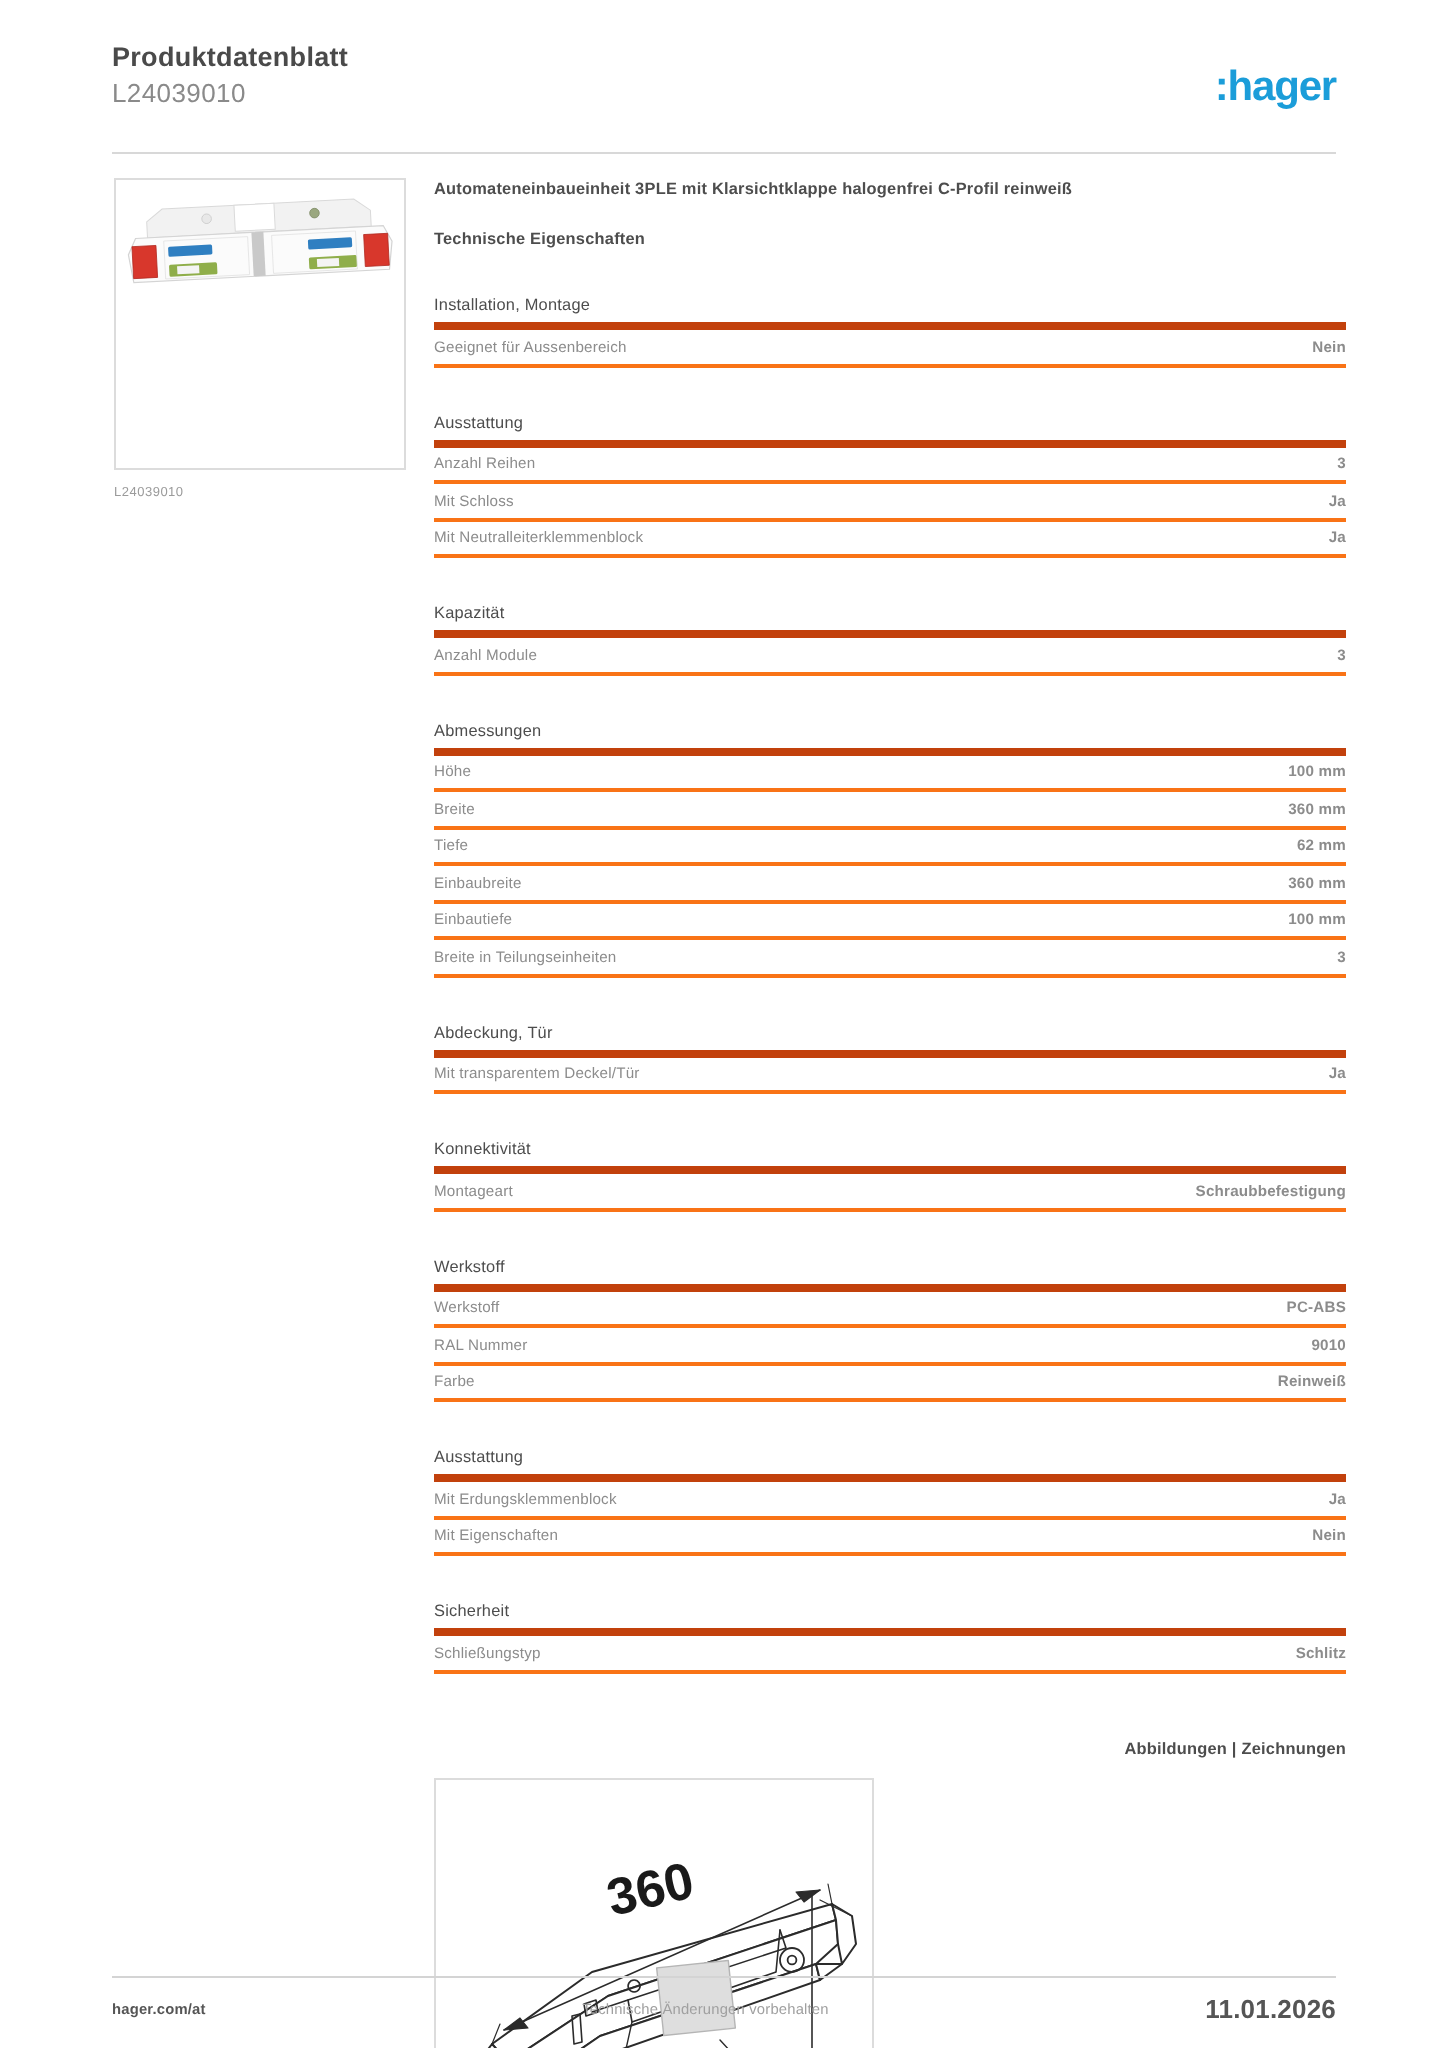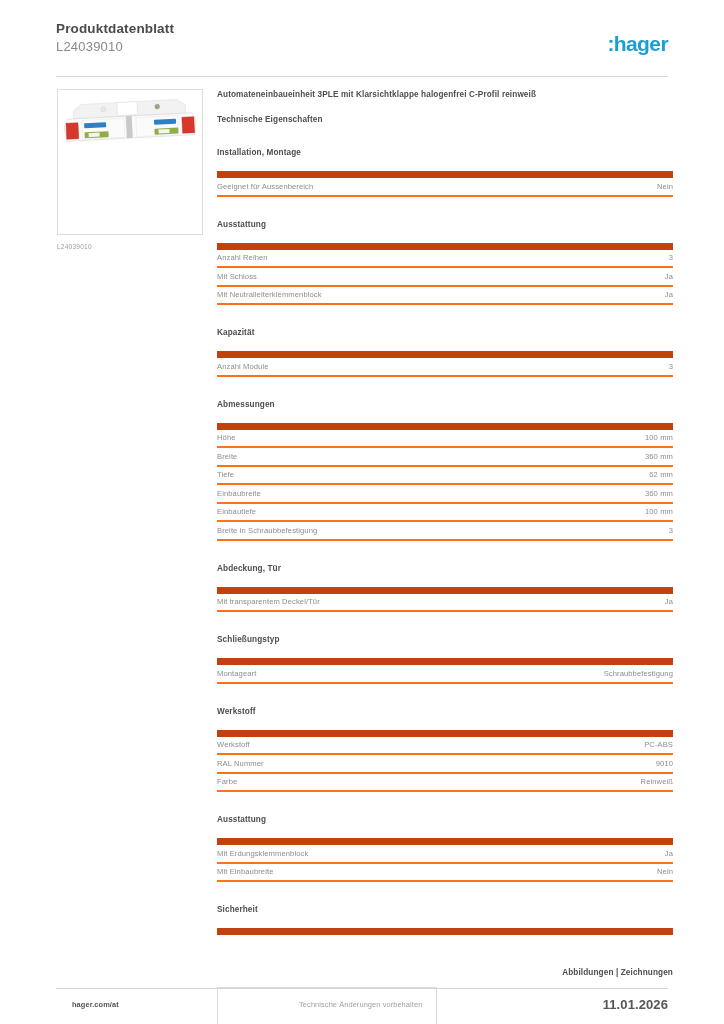--- a/index.html
+++ b/index.html
@@ -108,26 +108,26 @@
     color: #4d4d4d;
     letter-spacing: 0.12px;
     line-height: 11px;
     margin-top: 14px;
   }
   .group {
     margin-top: 22px;
   }
   .group-title {
     font-size: 8.2px;
-    font-weight: bold;
+    font-weight: normal;
     color: #4d4d4d;
     letter-spacing: 0.12px;
     line-height: 11px;
-    padding-bottom: 13px;
-    border-bottom: 7px solid #c2410c;
+    padding-bottom: 3px;
+    border-bottom: 4px solid #c2410c;
   }
   .row {
     display: flex;
     justify-content: space-between;
     align-items: baseline;
     border-bottom: 2px solid #f97316;
     padding: 3.5px 0 3px 0;
   }
   .row-label {
     font-size: 7.6px;
@@ -136,20 +136,21 @@
     line-height: 10px;
   }
   .row-value {
     font-size: 7.6px;
     color: #8c8c8c;
     letter-spacing: 0.1px;
     line-height: 10px;
     text-align: right;
     white-space: nowrap;
     padding-left: 10px;
+    font-weight: bold;
   }
 
   
   .drawing-heading {
     font-size: 8.2px;
     font-weight: bold;
     color: #4d4d4d;
     letter-spacing: 0.12px;
     line-height: 11px;
     margin-top: 32px;
@@ -183,21 +184,20 @@
     height: 14px;
     display: flex;
     align-items: center;
   }
   .footer-left {
     font-size: 7.4px;
     font-weight: bold;
     color: #555555;
     letter-spacing: 0.1px;
     flex: 0 0 auto;
-    margin-left: 16px;
   }
   .footer-center {
     flex: 1 1 auto;
     text-align: center;
     font-size: 7.4px;
     color: #a0a0a0;
     letter-spacing: 0.1px;
   }
   .footer-right {
     font-size: 13px;
@@ -304,33 +304,33 @@
           </div>
           <div class="row">
             <span class="row-label">Einbaubreite</span>
             <span class="row-value">360 mm</span>
           </div>
           <div class="row">
             <span class="row-label">Einbautiefe</span>
             <span class="row-value">100 mm</span>
           </div>
           <div class="row">
-            <span class="row-label">Breite in Schraubbefestigung</span>
+            <span class="row-label">Breite in Teilungseinheiten</span>
             <span class="row-value">3</span>
           </div>
         </div>
         <div class="group">
           <div class="group-title">Abdeckung, Tür</div>
           <div class="row">
             <span class="row-label">Mit transparentem Deckel/Tür</span>
             <span class="row-value">Ja</span>
           </div>
         </div>
         <div class="group">
-          <div class="group-title">Schließungstyp</div>
+          <div class="group-title">Konnektivität</div>
           <div class="row">
             <span class="row-label">Montageart</span>
             <span class="row-value">Schraubbefestigung</span>
           </div>
         </div>
         <div class="group">
           <div class="group-title">Werkstoff</div>
           <div class="row">
             <span class="row-label">Werkstoff</span>
             <span class="row-value">PC-ABS</span>
@@ -344,26 +344,30 @@
             <span class="row-value">Reinweiß</span>
           </div>
         </div>
         <div class="group">
           <div class="group-title">Ausstattung</div>
           <div class="row">
             <span class="row-label">Mit Erdungsklemmenblock</span>
             <span class="row-value">Ja</span>
           </div>
           <div class="row">
-            <span class="row-label">Mit Einbaubreite</span>
+            <span class="row-label">Mit Eigenschaften</span>
             <span class="row-value">Nein</span>
           </div>
         </div>
         <div class="group">
           <div class="group-title">Sicherheit</div>
+          <div class="row">
+            <span class="row-label">Schließungstyp</span>
+            <span class="row-value">Schlitz</span>
+          </div>
         </div>
       </div>
 
     <div class="drawing-heading">Abbildungen | Zeichnungen</div>
 
     <div class="drawing-box">
       <svg width="218" height="220" viewBox="0 0 218 220">
         <g fill="none" stroke="#2b2b2b" stroke-width="1" stroke-linejoin="round" stroke-linecap="round">
 
           <path d="M 28 132 L 78 96 L 198 62 L 200 70 L 86 108 L 36 141 Z" fill="#ffffff"></path>

